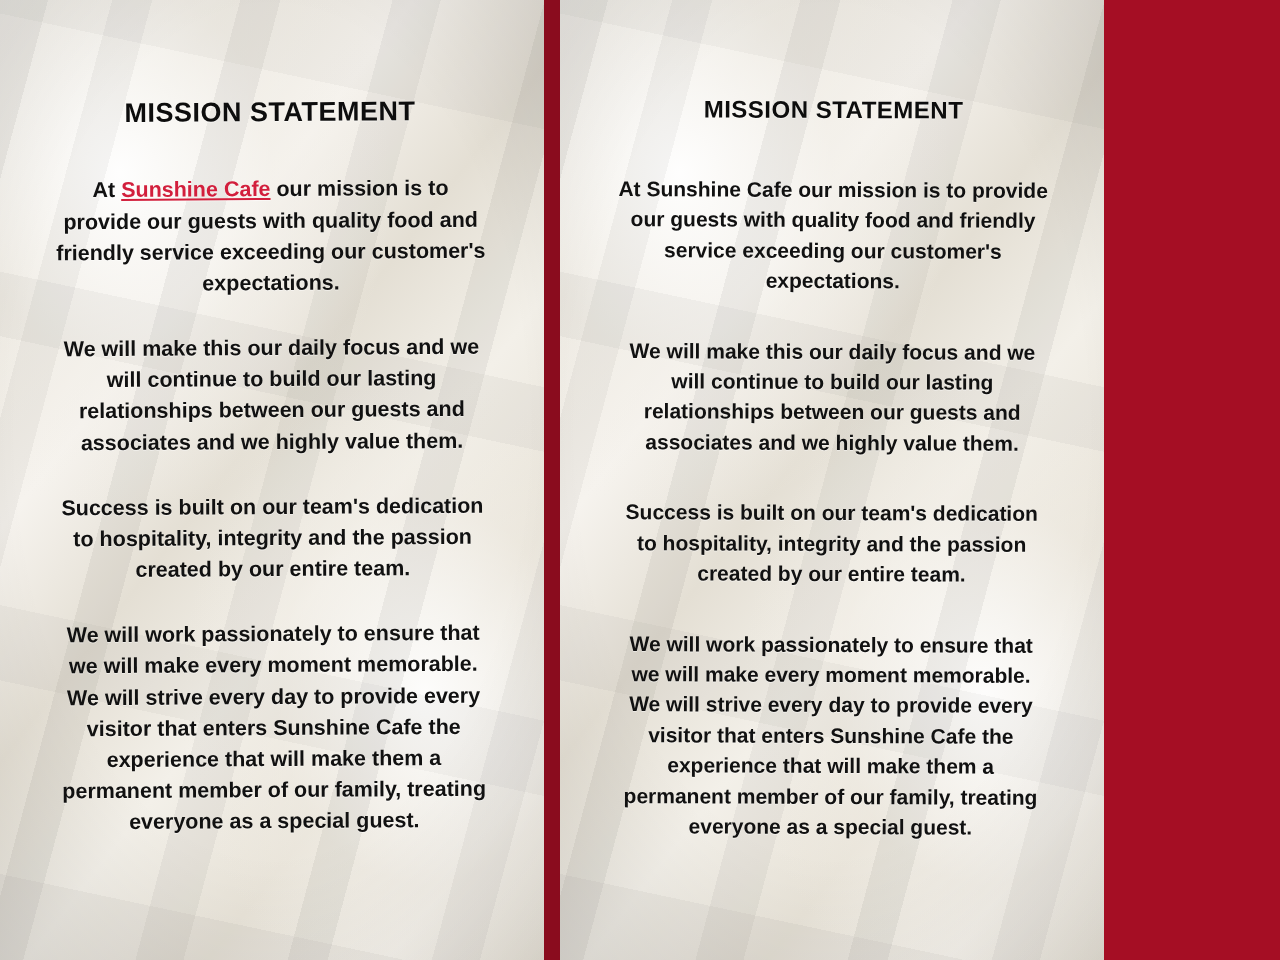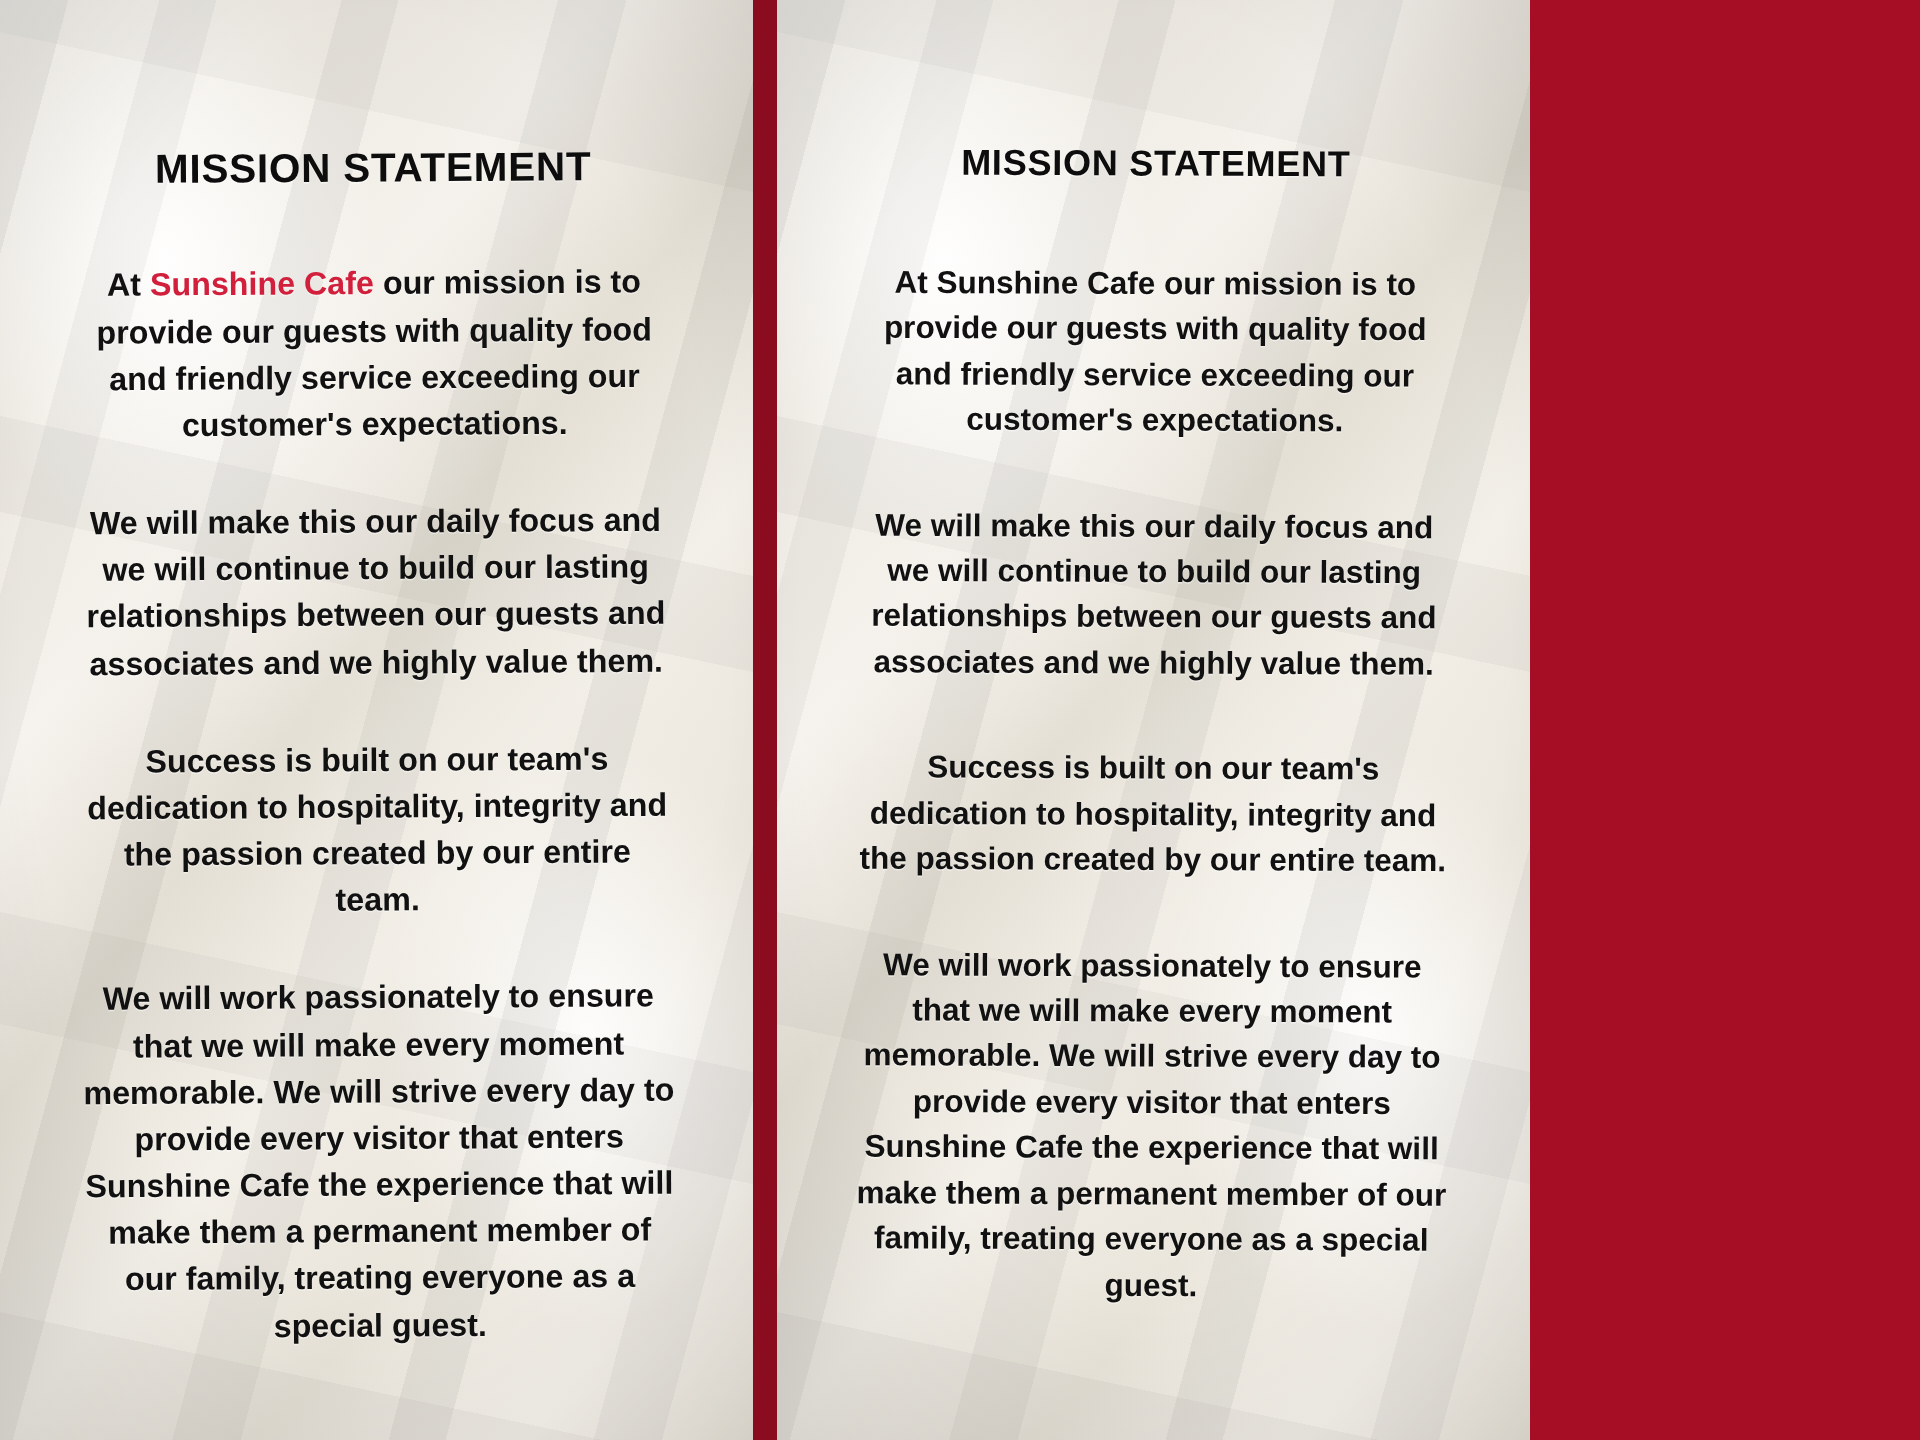--- a/index.html
+++ b/index.html
@@ -7,21 +7,21 @@
     padding: 0;
     background: #a50e24;
     width: 1280px;
     height: 960px;
     overflow: hidden;
     font-family: "Liberation Sans", sans-serif;
   }
 
   .page {
     position: relative;
-    width: 1020px;
+    width: 1104px;
     height: 960px;
     background: #9e0b22;
     display: flex;
     flex-direction: row;
     box-sizing: border-box;
   }
 
   
   .gutter {
     width: 16px;
@@ -89,20 +89,21 @@
     margin: 0 0 34px 0;
     color: #111111;
     text-shadow: 0 1px 0 rgba(255,255,255,0.45);
   }
 
   .para:last-child { margin-bottom: 0; }
 
   
   .hl {
     color: #d21f3c;
+    text-decoration: underline;
   }
 
   
   .panel-right .doc-title {
     font-size: 24px;
     margin-bottom: 50px;
   }
   .panel-right .para {
     font-size: 21px;
     margin-bottom: 40px;

